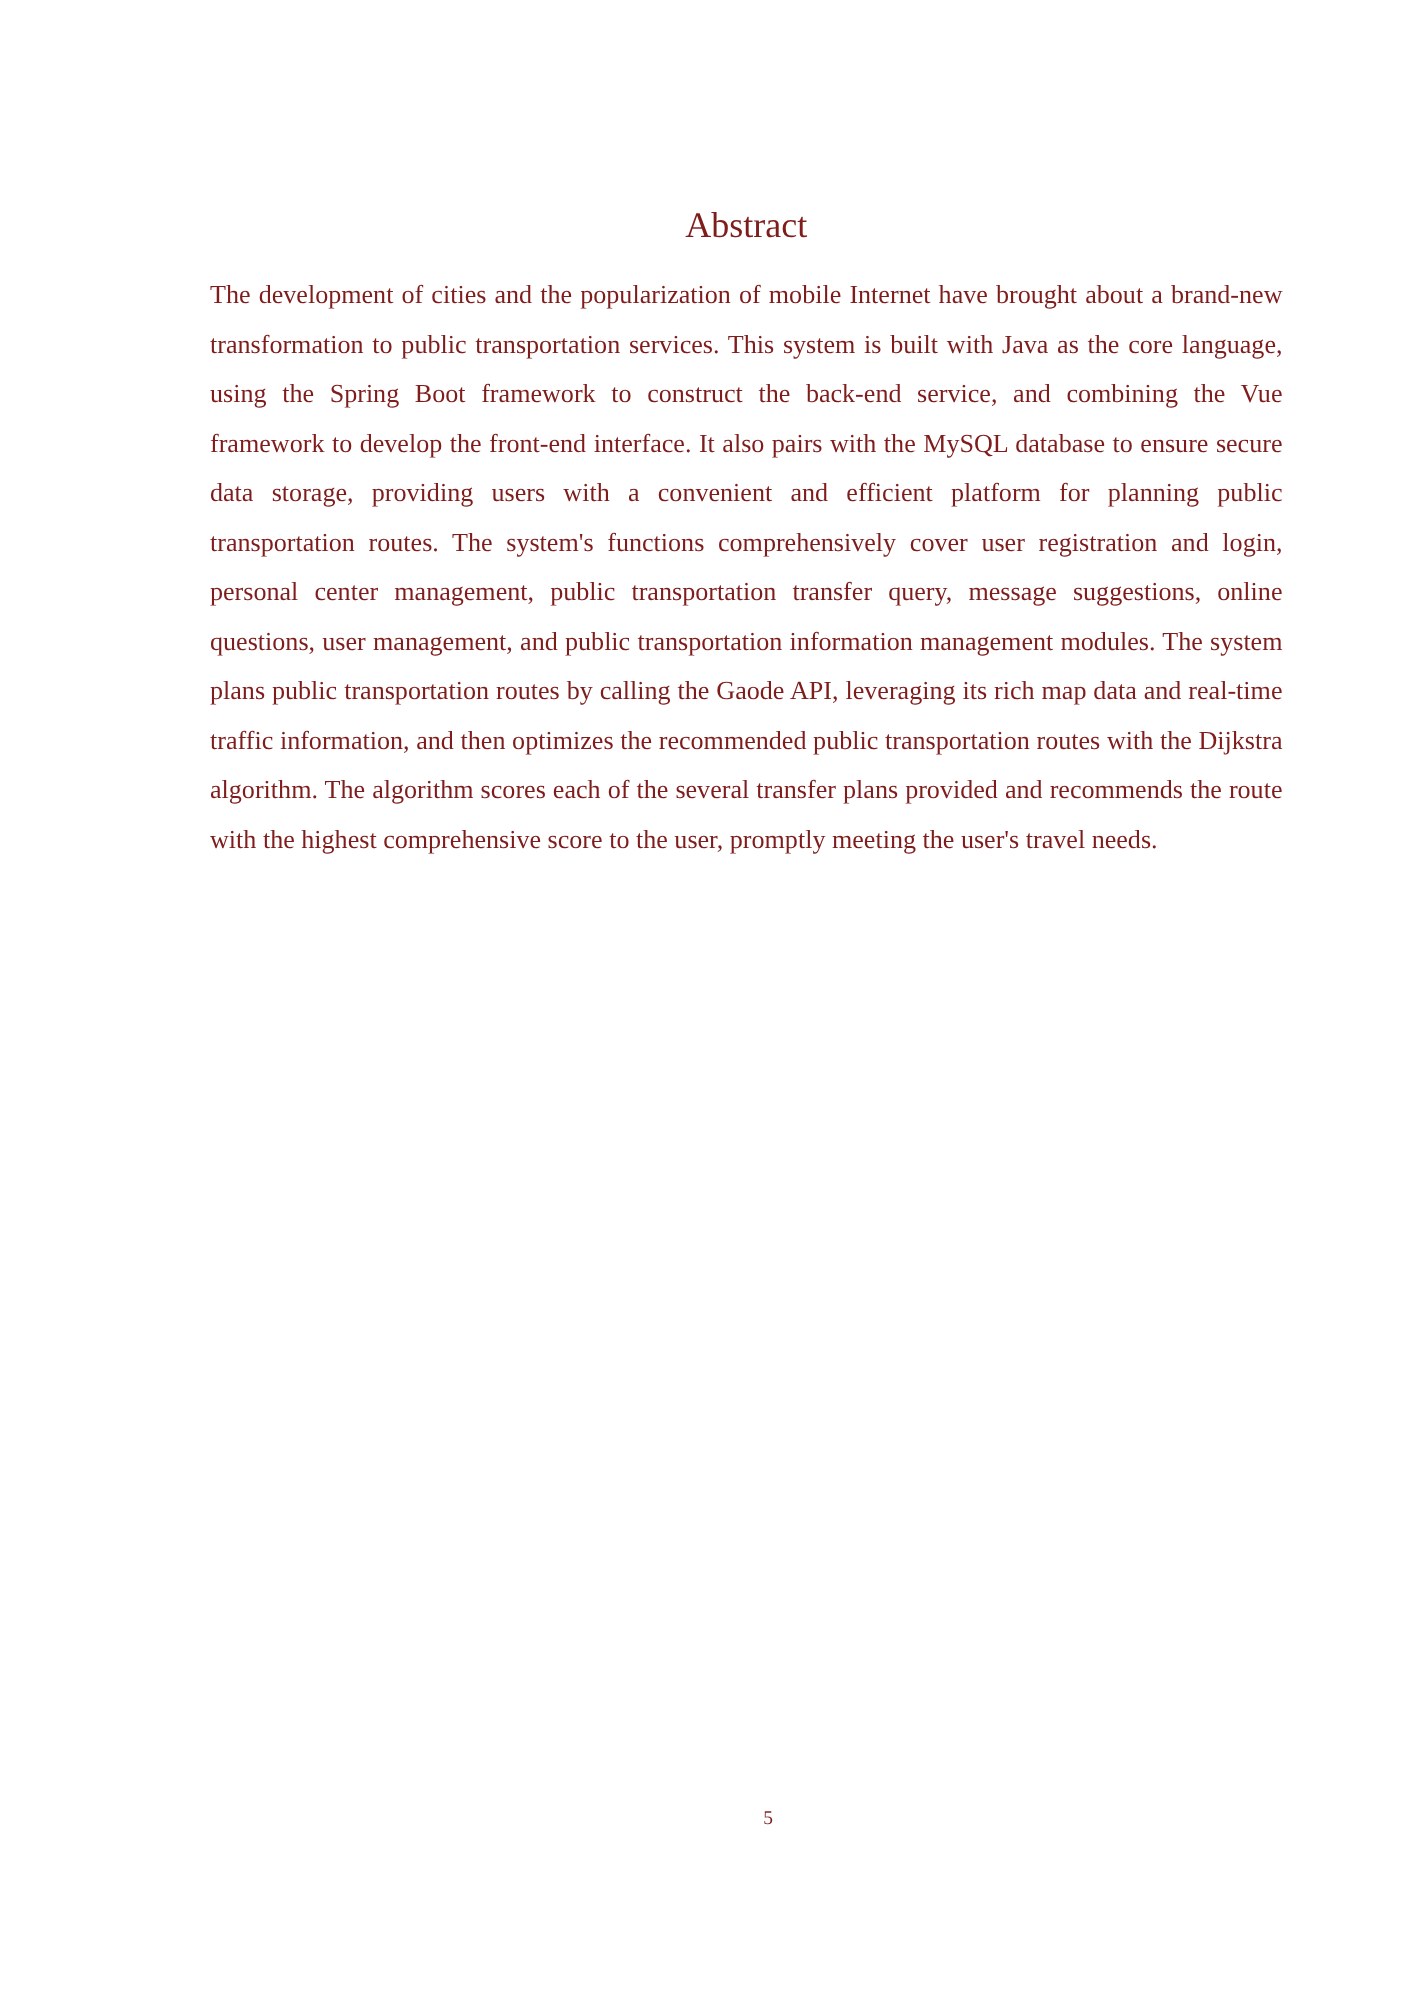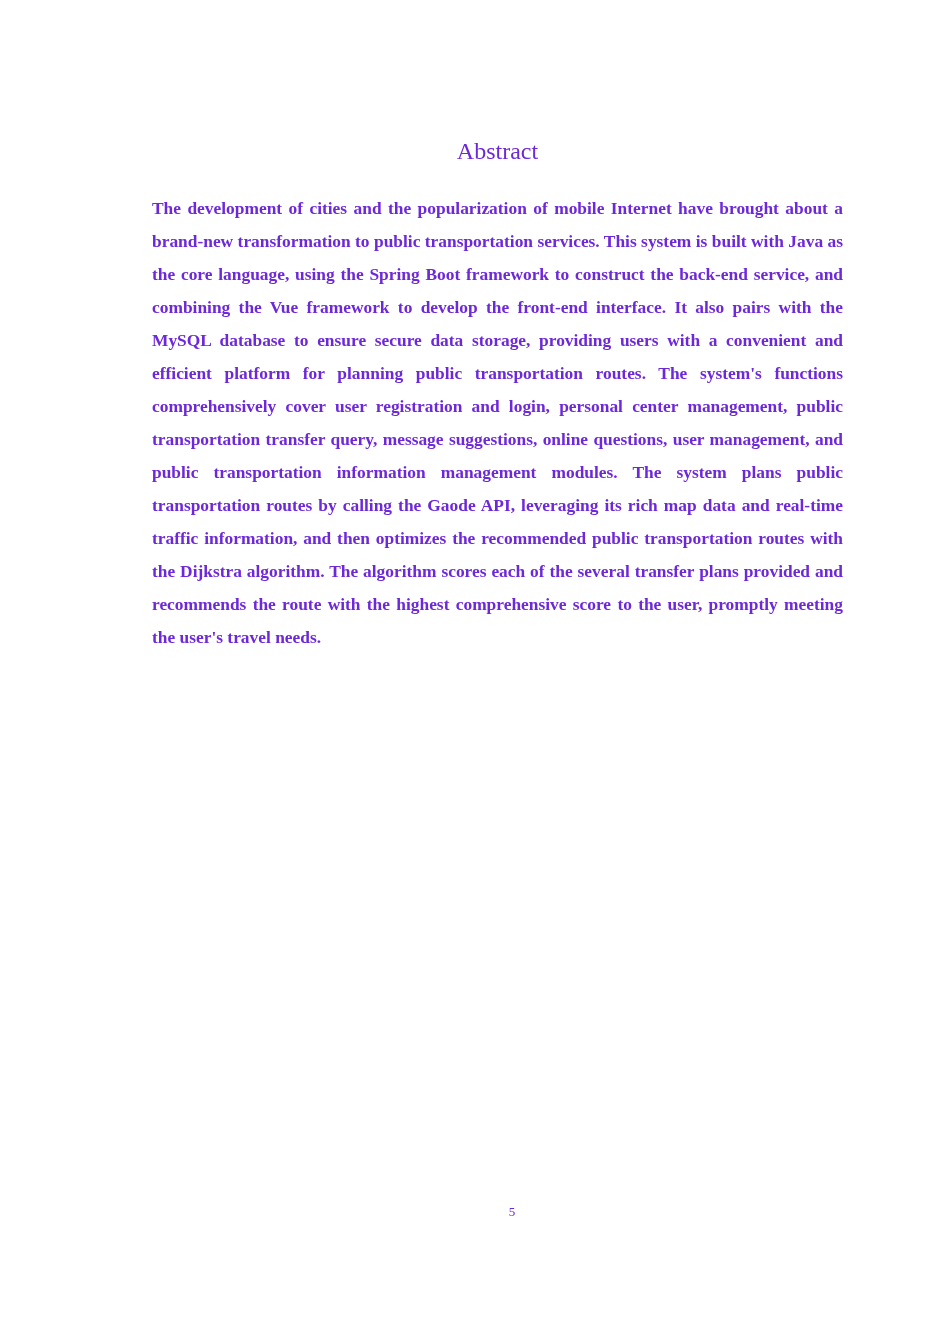--- a/index.html
+++ b/index.html
@@ -1,20 +1,20 @@
 <!DOCTYPE html>
 <html><head>
   <meta charset="utf-8">
   <style>
     html, body { margin: 0; padding: 0; background: #ffffff; }
     body { width: 950px; height: 1344px; position: relative; overflow: hidden; }
-    .page { position: absolute; left: 0; top: 0; width: 762px; height: 1344px; background: #fff; color: #6d28d9; font-family: "Liberation Serif", serif; }
+    .page { position: absolute; left: 0; top: 0; width: 762px; height: 1344px; background: #fff; color: #7f1d1d; font-family: "Liberation Serif", serif; }
     .title { position: absolute; top: 136px; left: 0; width: 995px; text-align: center; font-size: 24px; line-height: 30px; }
     .body-block { position: absolute; left: 136px; top: 176px; width: 723px; font-size: 17.4px; line-height: 33px; text-align: justify; }
-    .body-block p { margin: 16px; font-weight: bold; }
+    .body-block p { margin: 4px; }
     .page-number { position: absolute; top: 1203px; left: 0; width: 1024px; text-align: center; font-size: 13px; line-height: 18px; }
   </style>
 </head>
 <body>
 
 <div class="page">
   <div class="title">Abstract</div>
   <div class="body-block">
     <p>The development of cities and the popularization of mobile Internet have brought about a brand-new transformation to public transportation services. This system is built with Java as the core language, using the Spring Boot framework to construct the back-end service, and combining the Vue framework to develop the front-end interface. It also pairs with the MySQL database to ensure secure data storage, providing users with a convenient and efficient platform for planning public transportation routes. The system's functions comprehensively cover user registration and login, personal center management, public transportation transfer query, message suggestions, online questions, user management, and public transportation information management modules. The system plans public transportation routes by calling the Gaode API, leveraging its rich map data and real-time traffic information, and then optimizes the recommended public transportation routes with the Dijkstra algorithm. The algorithm scores each of the several transfer plans provided and recommends the route with the highest comprehensive score to the user, promptly meeting the user's travel needs.</p>
   </div>

